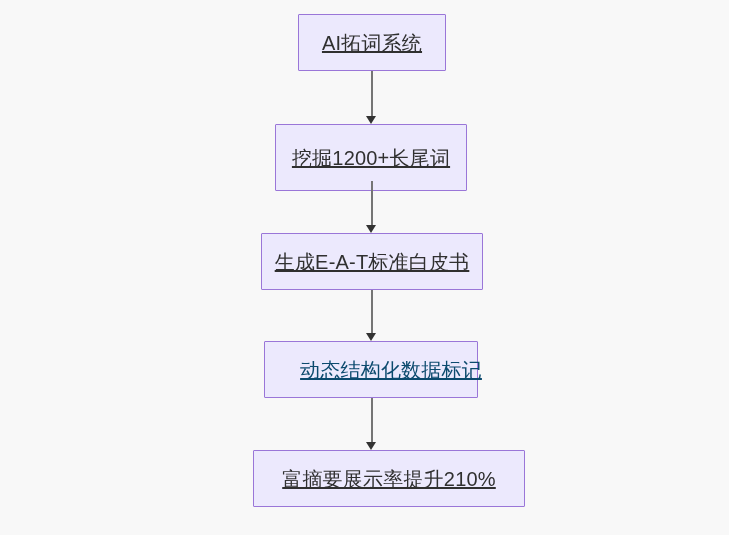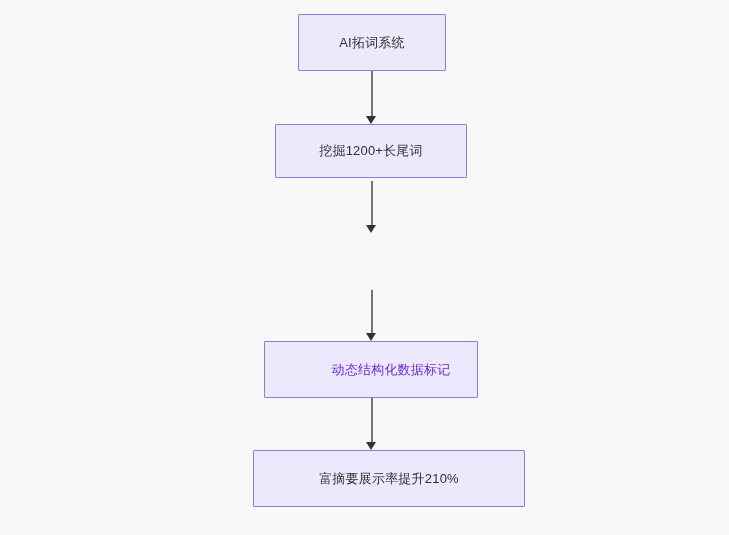--- a/index.html
+++ b/index.html
@@ -23,25 +23,26 @@
     box-sizing: border-box;
     background: #ece9fd;
     border: 1.4px solid #9a76d8;
     border-radius: 1px;
     display: flex;
     align-items: center;
     justify-content: center;
   }
   .node-label {
     color: #303030;
-    font-size: 13px;
+    font-size: 20px;
     line-height: 1.2;
     letter-spacing: 0.2px;
     white-space: nowrap;
     text-align: center;
+    text-decoration: underline;
   }
   .edge {
     position: absolute;
   }
   .edge-line {
     position: absolute;
     width: 1.6px;
     background: #757575;
     left: 0;
     top: 0;
@@ -63,37 +64,40 @@
 
   <div class="node" id="n1" style="left: 298px; top: 14px; width: 148px; height: 57px; background: rgb(236, 233, 253); border-color: rgb(154, 118, 216);">
     <span class="node-label" style="color: rgb(48, 48, 48);">AI拓词系统</span>
   </div>
 
   <div class="edge" id="e1" style="left: 371px; top: 71px; width: 2px; height: 53px;">
     <div class="edge-line" style="height: 46px; background: rgb(117, 117, 117);"></div>
     <div class="edge-head" style="top: 45px; border-top-color: rgb(51, 51, 51);"></div>
   </div>
 
-  <div class="node" id="n2" style="left: 275px; top: 124px; width: 192px; height: 54px; background: rgb(236, 233, 253); border-color: rgb(154, 118, 216);">
+  <div class="node" id="n2" style="left: 275px; top: 124px; width: 192px; height: 67px; background: rgb(236, 233, 253); border-color: rgb(154, 118, 216);">
     <span class="node-label" style="color: rgb(48, 48, 48);">挖掘1200+长尾词</span>
   </div>
 
   <div class="edge" id="e2" style="left: 371px; top: 181px; width: 2px; height: 52px;">
     <div class="edge-line" style="height: 45px; background: rgb(117, 117, 117);"></div>
     <div class="edge-head" style="top: 44px; border-top-color: rgb(51, 51, 51);"></div>
   </div>
 
+  <div class="node" id="n3" style="left: 261px; top: 233px; width: 222px; height: 57px; background: rgb(236, 233, 253); border-color: rgb(154, 118, 216);">
+    <span class="node-label" style="color: rgb(48, 48, 48);">生成E-A-T标准白皮书</span>
+  </div>
 
   <div class="edge" id="e3" style="left: 371px; top: 290px; width: 2px; height: 51px;">
     <div class="edge-line" style="height: 44px; background: rgb(117, 117, 117);"></div>
     <div class="edge-head" style="top: 43px; border-top-color: rgb(51, 51, 51);"></div>
   </div>
 
   <div class="node" id="n4" style="left: 264px; top: 341px; width: 214px; height: 57px; background: rgb(236, 233, 253); border-color: rgb(154, 118, 216);">
-    <span class="node-label" style="color: #6d28d9; margin-left: 40px;">动态结构化数据标记</span>
+    <span class="node-label" style="color: #0c4a6e; margin-left: 40px;">动态结构化数据标记</span>
   </div>
 
   <div class="edge" id="e4" style="left: 371px; top: 398px; width: 2px; height: 52px;">
     <div class="edge-line" style="height: 45px; background: rgb(117, 117, 117);"></div>
     <div class="edge-head" style="top: 44px; border-top-color: rgb(51, 51, 51);"></div>
   </div>
 
   <div class="node" id="n5" style="left: 253px; top: 450px; width: 272px; height: 57px; background: rgb(236, 233, 253); border-color: rgb(154, 118, 216);">
     <span class="node-label" style="color: rgb(48, 48, 48);">富摘要展示率提升210%</span>
   </div>

